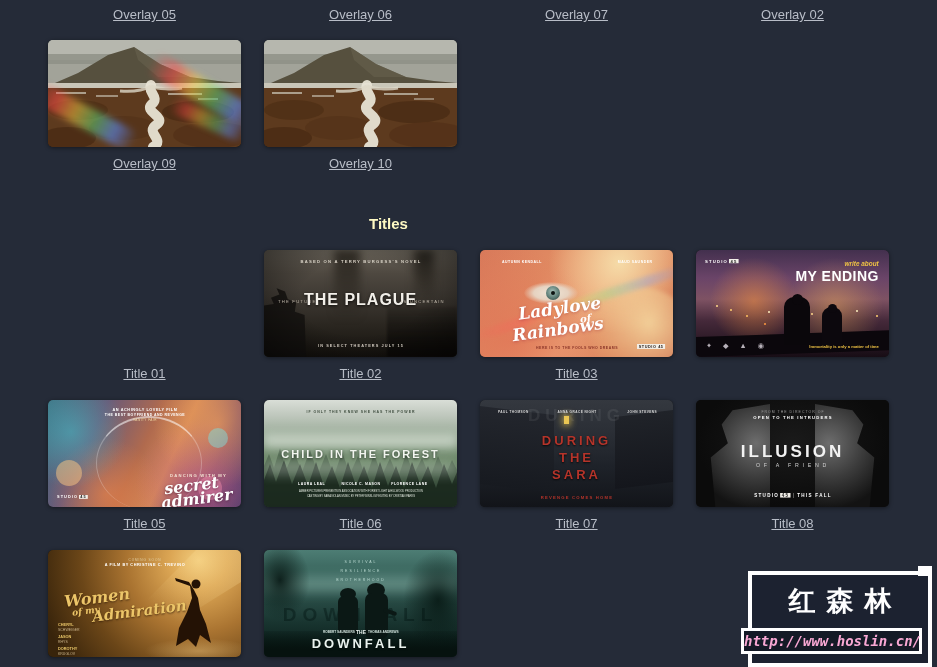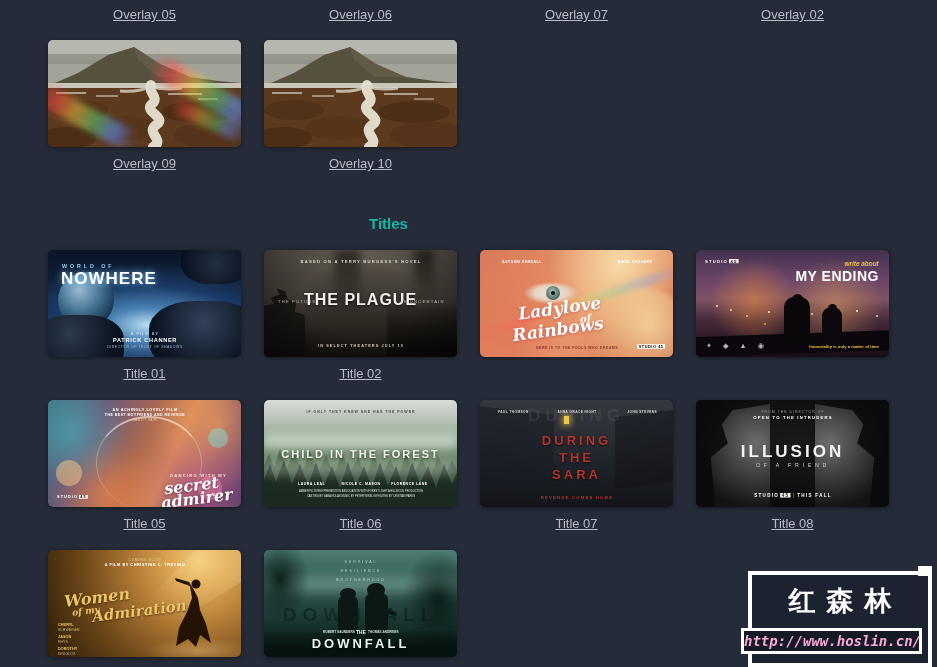--- a/index.html
+++ b/index.html
@@ -3,21 +3,21 @@
 <meta charset="utf-8">
 <style>
   html,body{margin:0;padding:0;background:#252b38;}
   body{width:937px;height:667px;overflow:hidden;position:relative;font-family:"Liberation Sans",sans-serif;}
   .page{position:absolute;inset:0;}
   
   .cx0{left:48px}.cx1{left:264px}.cx2{left:480px}.cx3{left:696px}
   .ry-ov{top:40px}.ry1{top:250px}.ry2{top:400px}.ry3{top:550px}
   .lbl{position:absolute;width:193px;text-align:center;color:#b8bdc7;font-size:13px;text-decoration:underline;}
   .ly-top{top:7px}.ly-ov{top:156px}.ly1{top:366px}.ly2{top:516px}
-  .heading{position:absolute;top:215px;left:0;width:777px;text-align:center;color:#14b8a6;font-size:15px;font-weight:bold;}
+  .heading{position:absolute;top:215px;left:0;width:777px;text-align:center;color:#fef9c3;font-size:15px;font-weight:bold;}
   
   .thumb{position:absolute;width:193px;height:107px;border-radius:5px;overflow:hidden;box-shadow:0 1px 4px rgba(0,0,0,.45);background:#111;}
   .thumb svg{position:absolute;inset:0;display:block;}
   .art{position:absolute;}
   
   .tx{position:absolute;white-space:nowrap;color:#fff;}
   .ctr{left:50%;transform-origin:50% 0;transform:translateX(-50%) scale(var(--s,1));text-align:center;}
   .lx{transform-origin:0 0;transform:scale(var(--s,1));}
   .rx{transform-origin:100% 0;transform:scale(var(--s,1));}
   .script{font-family:"DejaVu Serif",serif;font-style:italic;font-weight:bold;}
@@ -151,32 +151,20 @@
       <path d="M103,46 C96,50 84,52 72,51" stroke="#ddd8c8" stroke-width="3" fill="none" opacity=".8"></path>
       <path d="M103,46 C110,49 124,50 134,48" stroke="#ddd8c8" stroke-width="3" fill="none" opacity=".8"></path>
     </svg>
   </div>
 
   <div class="lbl cx0 ly-ov">Overlay 09</div>
   <div class="lbl cx1 ly-ov">Overlay 10</div>
 
   <div class="heading">Titles</div>
 
-  <div class="thumb cx0 ry1">
-    <div class="art c01-bg"></div>
-    <div class="art c01-planet"></div>
-    <div class="art c01-rock1"></div>
-    <div class="art c01-rock2"></div>
-    <div class="art c01-rock3"></div>
-    <div class="tx lx" style="--s:.75;left:14px;top:13px;font-size:7px;letter-spacing:4px;color:#8fd4ff;font-weight:bold;">WORLD OF</div>
-    <div class="tx lx" style="left:13px;top:19px;font-size:17px;font-weight:bold;letter-spacing:1px;text-shadow:0 0 7px rgba(130,205,255,.9);">NOWHERE</div>
-    <div class="tx ctr" style="--s:.55;top:82px;font-size:7px;letter-spacing:2px;color:#cfe4f2;">A FILM BY</div>
-    <div class="tx ctr" style="--s:.7;top:87px;font-size:8px;font-weight:bold;letter-spacing:1px;">PATRICK CHANNER</div>
-    <div class="tx ctr" style="--s:.5;top:95px;font-size:7px;letter-spacing:1px;color:#9fb8cc;">DIRECTOR OF TRUST OF SHADOWS</div>
-  </div>
 
   <div class="thumb cx1 ry1">
     <div class="art c02-bg"></div>
     <div class="art c02-smoke1"></div>
     <div class="art c02-smoke2"></div>
     <div class="art c02-pagoda"></div>
     <div class="art c02-ruins"></div>
     <div class="art c02-vig"></div>
     <div class="tx ctr" style="--s:.6;top:9px;font-size:7px;letter-spacing:2px;color:#d8d2c6;font-weight:bold;">BASED ON A TERRY BURGESS'S NOVEL</div>
     <div class="tx lx" style="--s:.6;left:14px;top:49px;font-size:7px;letter-spacing:2px;color:#bdb5a8;">THE FUTURE</div>
@@ -211,20 +199,21 @@
     <div class="art c04-p2h"></div>
     <div class="tx lx" style="--s:.6;left:9px;top:9px;font-size:7px;font-weight:bold;letter-spacing:2px;"><span>STUDIO</span><span class="badge-num">45</span></div>
     <div class="tx rx" style="--s:.8;right:10px;top:10px;font-size:8px;font-style:italic;color:#f0c344;font-weight:bold;">write about</div>
     <div class="tx rx" style="right:10px;top:18px;font-size:14px;font-weight:bold;letter-spacing:.5px;">MY ENDING</div>
     <div class="tx lx" style="--s:.9;left:10px;top:92px;font-size:8px;letter-spacing:5px;color:#d6cfd8;opacity:.85;">✦ ◆ ▲ ◉</div>
     <div class="tx rx" style="--s:.6;right:10px;top:94px;font-size:7px;font-weight:bold;color:#f0c344;">Immortality is only a matter of time</div>
   </div>
 
   <div class="lbl cx0 ly1">Title 01</div>
   <div class="lbl cx1 ly1">Title 02</div>
+  <div class="lbl cx2 ly1">Title 03</div>
 
   <div class="thumb cx0 ry2">
     <div class="art c05-bg"></div>
     <div class="art c05-b1"></div>
     <div class="art c05-b2"></div>
     <div class="art c05-b3"></div>
     <div class="art c05-umb"></div>
     <div class="tx ctr" style="--s:.55;top:8px;font-size:7px;font-weight:bold;letter-spacing:1px;">AN ACHINGLY LOVELY FILM</div>
     <div class="tx ctr" style="--s:.5;top:13px;font-size:7px;font-weight:bold;letter-spacing:1px;">THE BEST BOYFRIEND AND REVENGE</div>
     <div class="tx ctr" style="--s:.45;top:18px;font-size:7px;color:#f0d8a0;letter-spacing:1px;">VANITY FAIR</div>

